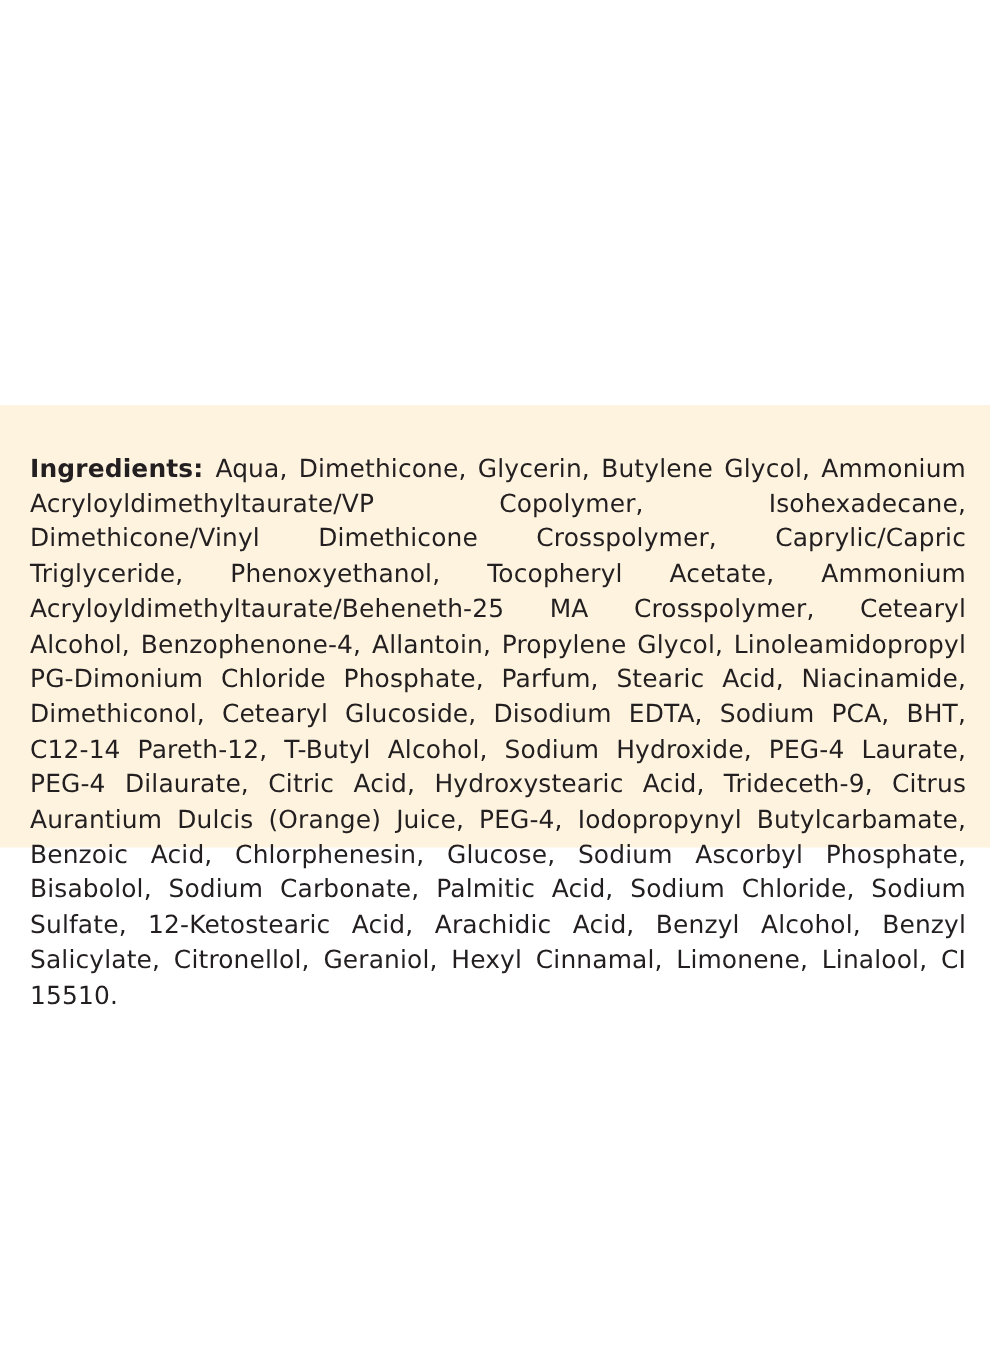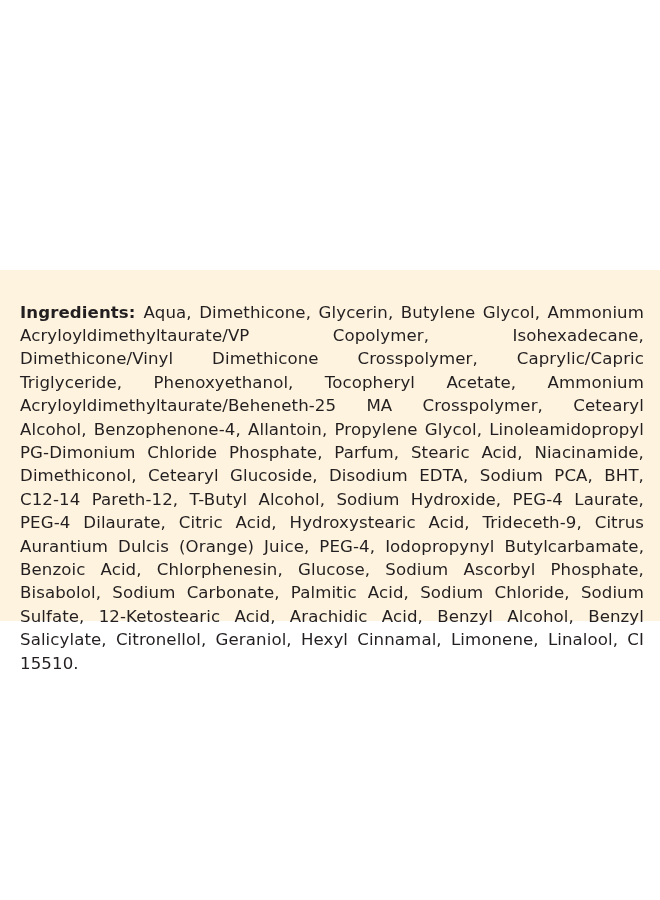--- a/index.html
+++ b/index.html
@@ -17,21 +17,21 @@
     position: relative;
     width: 660px;
     height: 900px;
     background: #ffffff;
   }
   .panel {
     position: absolute;
     left: 0;
     top: 270px;
     width: 660px;
-    height: 351px;
+    height: 295px;
     background: #fdf3df;
   }
   .ingredients-block {
     position: absolute;
     left: 20px;
     top: 14px;
     width: 624px;
     color: #231f20;
     font-size: 16.6px;
     line-height: 23.4px;

